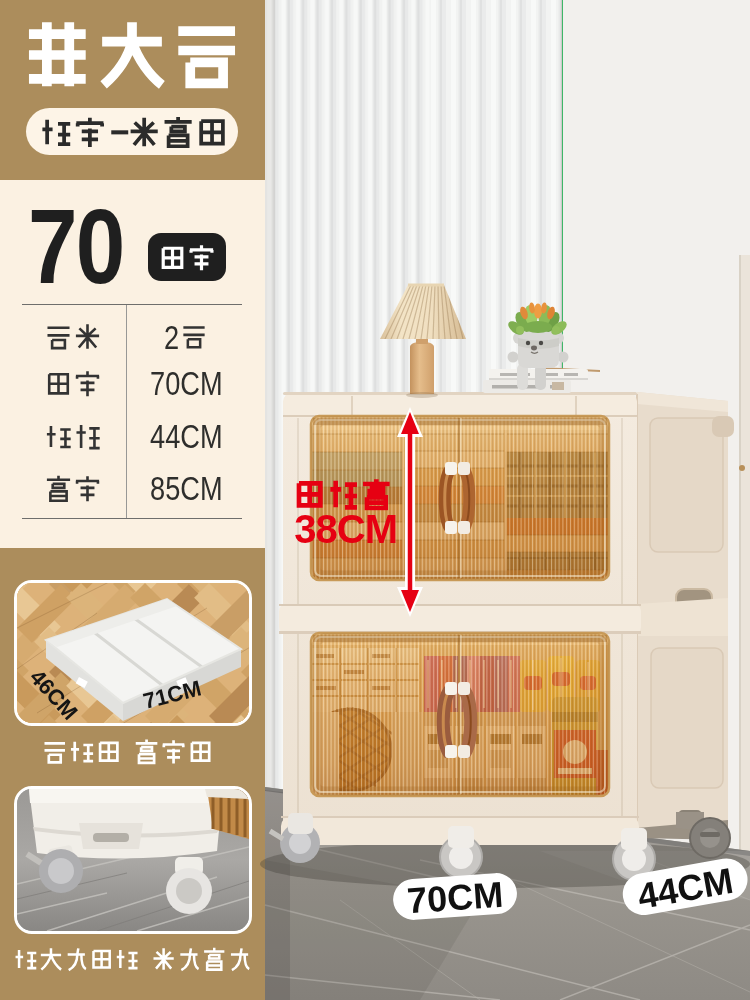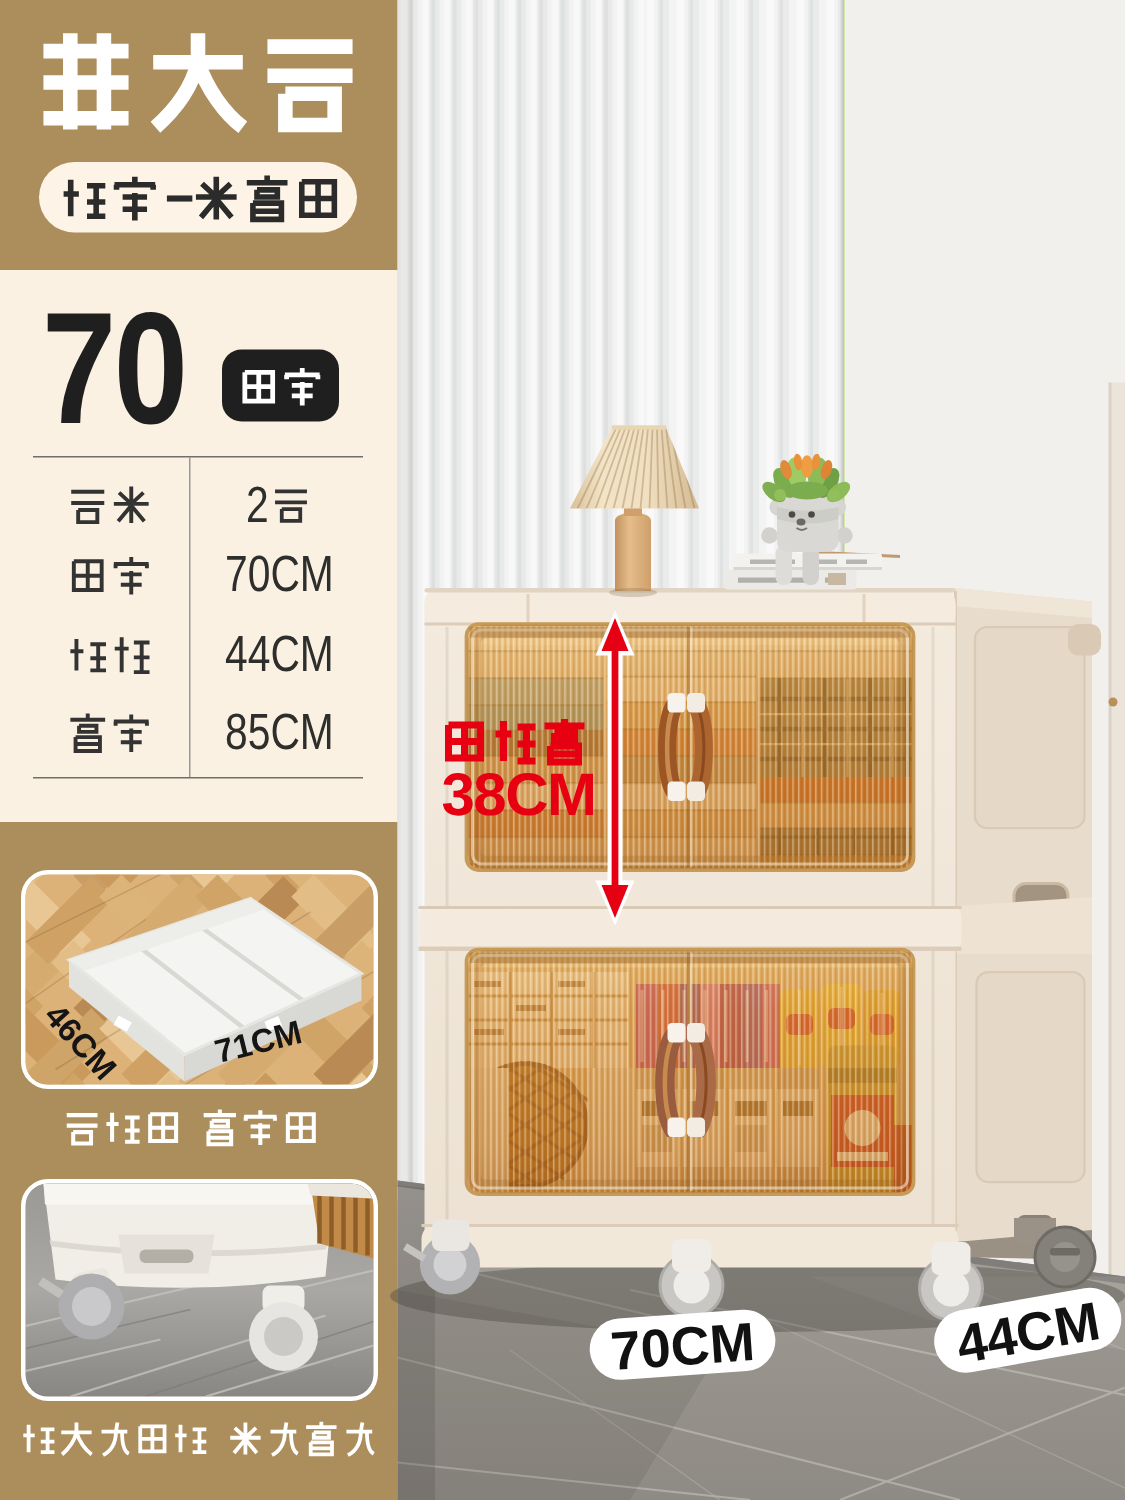--- a/index.html
+++ b/index.html
@@ -1,16 +1,16 @@
 <!DOCTYPE html>
 <html><head>
 <meta charset="utf-8">
 <style>
 html,body{margin:0;padding:0;}
-#page{position:relative;width:750px;height:1000px;overflow:hidden;font-family:"Liberation Sans",sans-serif;background:#bef264;}
+#page{position:relative;width:750px;height:1000px;overflow:hidden;font-family:"Liberation Sans",sans-serif;background:#22c55e;}
 .abs{position:absolute;}
 .zi use{stroke:currentColor;fill:none;stroke-linecap:butt;}
 </style>
 </head>
 <body>
 <div id="page">
 <svg width="0" height="0" style="position:absolute">
 <defs>
 <symbol id="t0" viewBox="0 0 100 100">
           <path fill="none" d="M12 24H88M12 52H88M12 84H88M36 8V94M66 8V94"></path>

